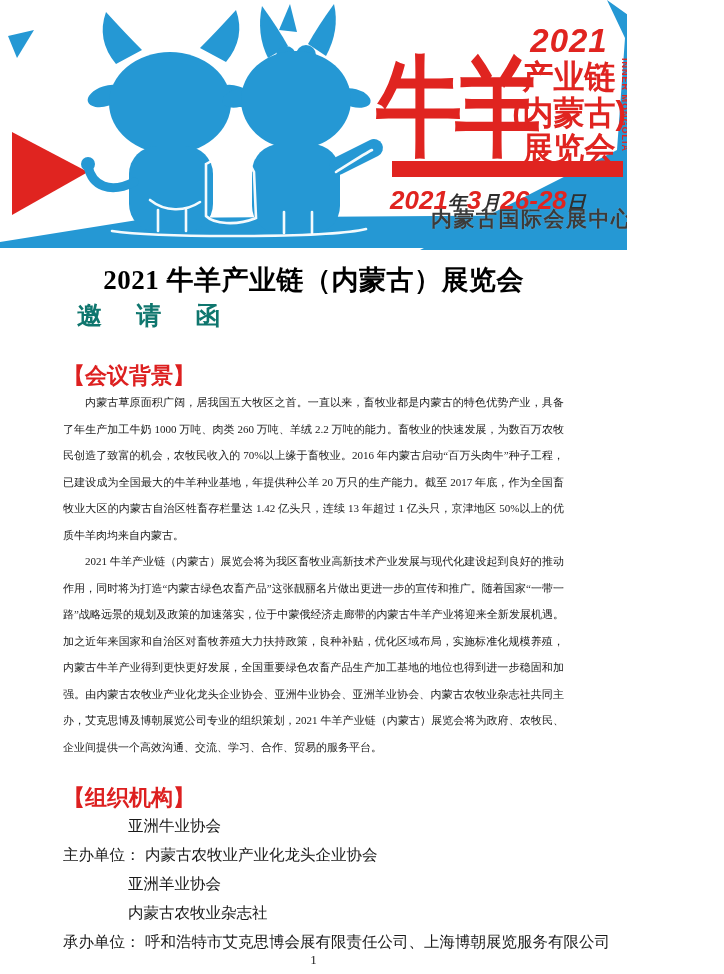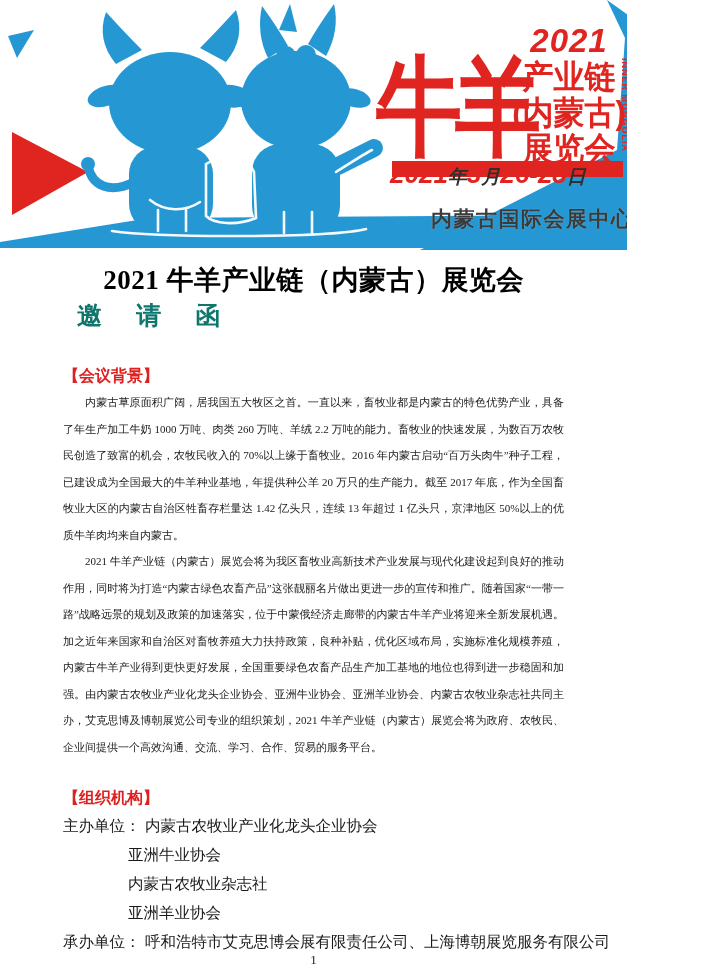--- a/index.html
+++ b/index.html
@@ -43,21 +43,21 @@
   .logo-line{font-size:31px;line-height:36px;letter-spacing:0px;transform:scaleY(1.06);transform-origin:center top;white-space:nowrap;}
   .logo-side{
     position:absolute;left:620px;top:58px;height:116px;
     writing-mode:vertical-rl;text-orientation:mixed;
     font-family:"Liberation Sans","DejaVu Sans",sans-serif;
     font-size:9px;font-weight:700;color:var(--red);letter-spacing:1px;
     white-space:nowrap;
   }
   .red-bar{position:absolute;left:392px;top:161px;width:231px;height:16px;background:var(--red);}
   .date-line{
-    position:absolute;left:390px;top:159px;
+    position:absolute;left:390px;top:185px;
     font-family:"Liberation Sans","DejaVu Sans",sans-serif;
     font-weight:800;white-space:nowrap;
   }
   .date-line .num{color:var(--red);font-size:26px;font-style:italic;letter-spacing:0px;}
   .date-line .cjk{color:#2e2e2e;font-size:19px;font-style:italic;}
   .venue{
     position:absolute;left:391px;top:205px;
     font-family:"Liberation Sans","DejaVu Sans",sans-serif;
     font-size:21px;font-weight:700;color:#3b3b3b;letter-spacing:1.5px;
     text-shadow:0 0 1px rgba(255,255,255,.45);
@@ -70,21 +70,21 @@
     margin-top:14px;text-align:center;
     font-size:27px;font-weight:700;line-height:32px;color:#000;
     letter-spacing:.5px;white-space:nowrap;
   }
   .subtitle{
     font-size:25px;font-weight:700;line-height:40px;
     letter-spacing:14px;color:#0f766e;text-indent:14px;
   }
   .sec-heading{
     margin-top:30px;margin-bottom:3px;
-    color:#dd2020;font-size:16px;font-weight:700;line-height:20px;
+    color:#dd2020;font-size:22px;font-weight:700;line-height:20px;
   }
   .sec-heading.second{margin-top:28px;}
   .body-p{
     font-size:11px;line-height:26.5px;color:#1a1a1a;
     text-align:justify;text-indent:2em;
   }
   .org-line{font-size:15.5px;line-height:29px;color:#1a1a1a;white-space:nowrap;}
   .org-line .label{display:inline-block;width:82px;}
   .org-cont{padding-left:65px;}
   .footer-page{
@@ -161,21 +161,21 @@
 
   <div class="doc">
     <div class="title">2021 牛羊产业链（内蒙古）展览会</div>
     <div class="subtitle">邀 请 函</div>
 
     <div class="sec-heading">【会议背景】</div>
     <p class="body-p">内蒙古草原面积广阔，居我国五大牧区之首。一直以来，畜牧业都是内蒙古的特色优势产业，具备了年生产加工牛奶 1000 万吨、肉类 260 万吨、羊绒 2.2 万吨的能力。畜牧业的快速发展，为数百万农牧民创造了致富的机会，农牧民收入的 70%以上缘于畜牧业。2016 年内蒙古启动“百万头肉牛”种子工程，已建设成为全国最大的牛羊种业基地，年提供种公羊 20 万只的生产能力。截至 2017 年底，作为全国畜牧业大区的内蒙古自治区牲畜存栏量达 1.42 亿头只，连续 13 年超过 1 亿头只，京津地区 50%以上的优质牛羊肉均来自内蒙古。</p>
     <p class="body-p">2021 牛羊产业链（内蒙古）展览会将为我区畜牧业高新技术产业发展与现代化建设起到良好的推动作用，同时将为打造“内蒙古绿色农畜产品”这张靓丽名片做出更进一步的宣传和推广。随着国家“一带一路”战略远景的规划及政策的加速落实，位于中蒙俄经济走廊带的内蒙古牛羊产业将迎来全新发展机遇。加之近年来国家和自治区对畜牧养殖大力扶持政策，良种补贴，优化区域布局，实施标准化规模养殖，内蒙古牛羊产业得到更快更好发展，全国重要绿色农畜产品生产加工基地的地位也得到进一步稳固和加强。由内蒙古农牧业产业化龙头企业协会、亚洲牛业协会、亚洲羊业协会、内蒙古农牧业杂志社共同主办，艾克思博及博朝展览公司专业的组织策划，2021 牛羊产业链（内蒙古）展览会将为政府、农牧民、企业间提供一个高效沟通、交流、学习、合作、贸易的服务平台。</p>
 
     <div class="sec-heading second">【组织机构】</div>
+    <div class="org-line org-cont">亚洲牛业协会</div>
     <div class="org-line"><span class="label">主办单位：</span><span>内蒙古农牧业产业化龙头企业协会</span></div>
-    <div class="org-line org-cont">亚洲牛业协会</div>
+    <div class="org-line org-cont">亚洲羊业协会</div>
     <div class="org-line org-cont">内蒙古农牧业杂志社</div>
-    <div class="org-line org-cont">亚洲羊业协会</div>
     <div class="org-line"><span class="label">承办单位：</span><span>呼和浩特市艾克思博会展有限责任公司、上海博朝展览服务有限公司</span></div>
   </div>
 
   <div class="footer-page">1</div>
 </div>
 
 </body></html>

